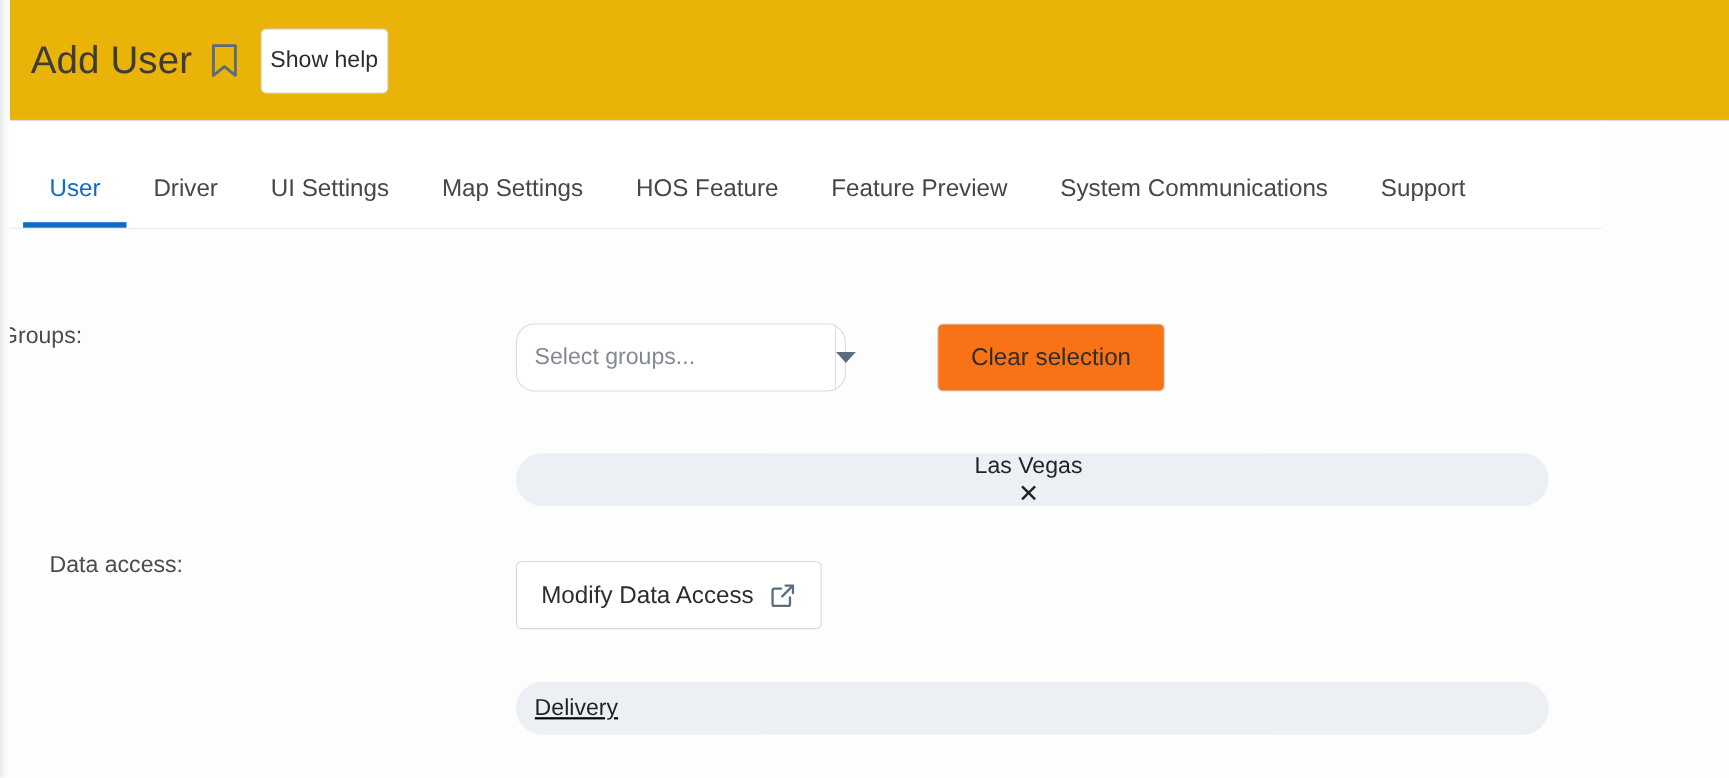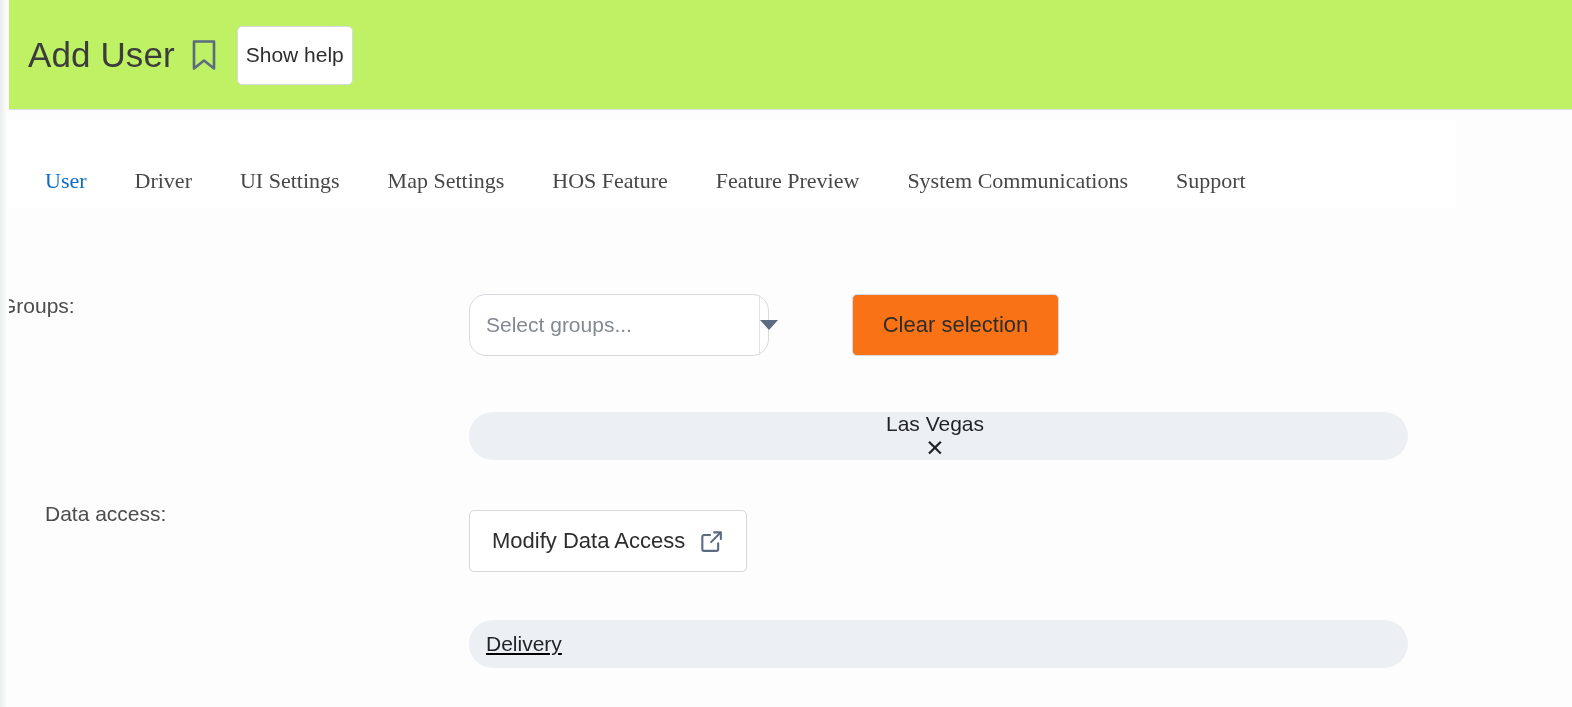--- a/index.html
+++ b/index.html
@@ -31,21 +31,21 @@
     width: 1572px; height: 707px;
     background: #fdfdfe;
   }
 
   
   .header {
     position: absolute;
     left: 0; top: 0;
     width: 1572px;
     height: 110px;
-    background: #bef264;
+    background: #eab308;
     border-bottom: 1px solid #dcdfe3;
     box-sizing: border-box;
   }
   .header-inner {
     display: flex;
     align-items: center;
     height: 110px;
     padding-left: 28px;
   }
   .page-title {
@@ -73,27 +73,26 @@
     color: #2d2d2d;
     cursor: pointer;
     display: flex;
     align-items: center;
     white-space: nowrap;
   }
 
   
   .tabs {
     position: absolute;
-    left: 0; top: 120px;
+    left: 0; top: 110px;
     width: 1456px;
     height: 98px;
     background: #ffffff;
     border-bottom: 1px solid #e2e5e9;
     box-sizing: border-box;
-    font-family: Liberation Serif, serif;
   }
   .tabs-inner {
     display: flex;
     align-items: flex-start;
     padding-left: 21px;
     height: 97px;
   }
   .tab {
     position: relative;
     font-size: 22px;

